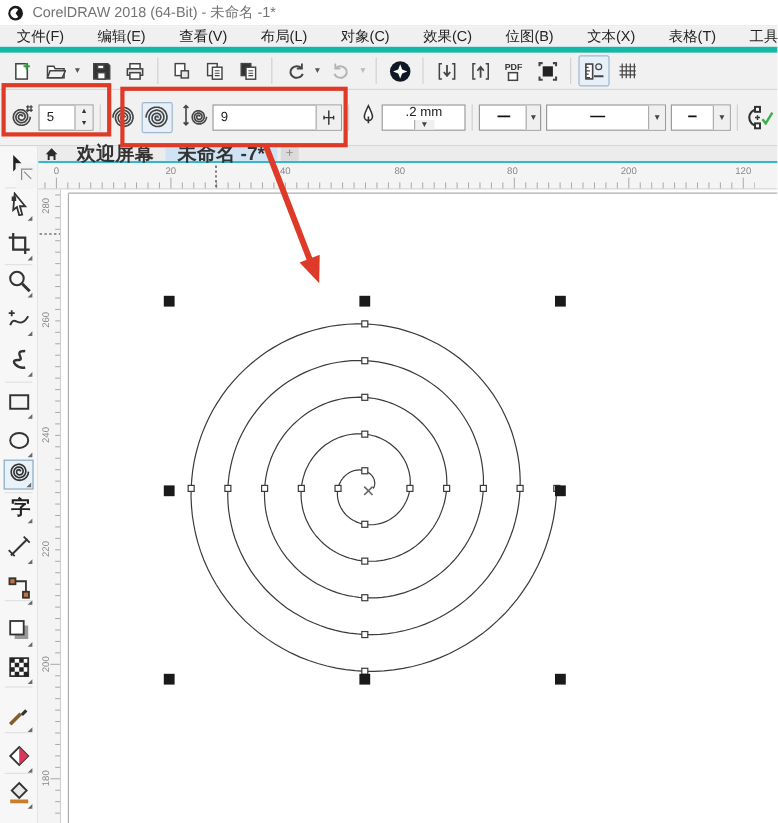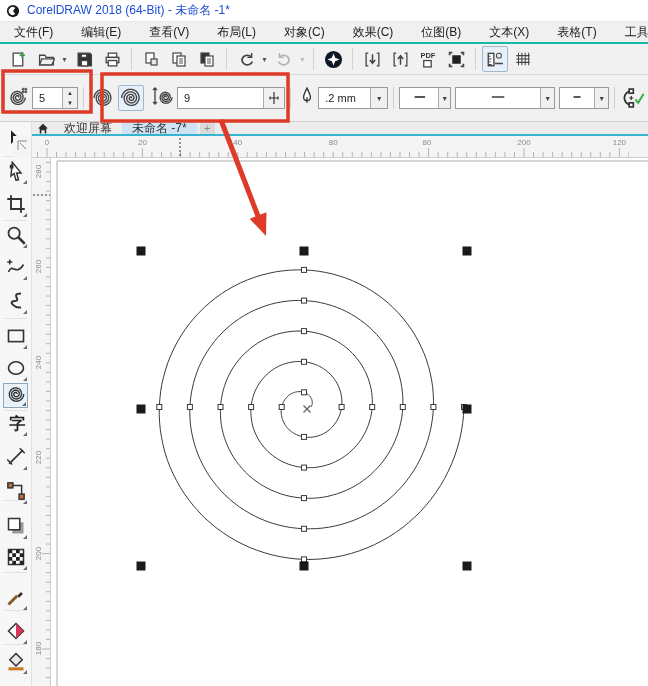--- a/index.html
+++ b/index.html
@@ -1,21 +1,21 @@
 <!DOCTYPE html>
 <html><head>
 <meta charset="utf-8">
 <style>
   html,body{margin:0;padding:0;}
   body{width:648px;height:686px;overflow:hidden;font-family:"Liberation Sans",sans-serif;background:#fff;}
   #app{position:relative;width:648px;height:686px;background:#fff;}
   .titlebar{height:22px;background:#ffffff;display:flex;align-items:center;padding-left:6px;border-bottom:1px solid #e8e8e8;box-sizing:border-box;}
   .titlebar .logo{width:14px;height:14px;margin-right:7px;}
-  .titlebar .title{font-size:12px;color:#1d4ed8;}
-  .menubar{height:22px;background:#f0f0f0;display:flex;align-items:center;border-bottom:2px solid #14b8a6;box-sizing:border-box;}
+  .titlebar .title{font-size:12px;color:#737373;}
+  .menubar{height:22px;background:#f0f0f0;display:flex;align-items:center;border-bottom:5px solid #14b8a6;box-sizing:border-box;}
   .menu-item{font-size:12px;color:#222;padding:0 14px;line-height:21px;white-space:nowrap;cursor:default;}
   .toolbar{height:31px;background:#f1f1f1;display:flex;align-items:center;border-bottom:1px solid #d9d9d9;box-sizing:border-box;padding-left:4px;}
   .propbar{height:47px;background:#f1f1f1;display:flex;align-items:center;border-bottom:1px solid #cfcfcf;box-sizing:border-box;padding-left:4px;}
   .tbtn{height:24px;min-width:24px;display:flex;align-items:center;justify-content:center;margin:0 1px;border:1px solid transparent;border-radius:2px;}
   .tbtn.pressed{border-color:#9fb8cc;background:#e7f0f8;}
   .tbtn svg{display:block;}
   .drop{width:11px;height:24px;display:flex;align-items:center;justify-content:center;color:#555;font-size:7px;margin-left:-1px;}
   .sep{width:1px;height:22px;background:#d2d2d2;margin:0 5px;}
   .combo{display:flex;align-items:center;height:22px;border:1px solid #9a9a9a;background:#fff;box-sizing:border-box;}
   .combo .val{font-size:11px;color:#222;padding:0 6px;white-space:nowrap;}
@@ -26,21 +26,21 @@
   .spin div{flex:1;display:flex;align-items:center;justify-content:center;font-size:6px;color:#333;}
   .workspace{display:flex;height:564px;}
   .toolbox{width:32px;background:#f7f7f7;border-right:1px solid #e0e0e0;box-sizing:border-box;position:relative;}
   .toolbox .tool{position:absolute;left:3px;width:25px;height:25px;display:flex;align-items:center;justify-content:center;}
   .toolbox .tool:after{content:"";position:absolute;right:1px;bottom:1px;border-left:4px solid transparent;border-bottom:4px solid #6a6a6a;}
   .toolbox .tool.selected{border:1px solid #8aa8c0;background:#eaf2f9;box-sizing:border-box;}
   .toolbox .tsep{position:absolute;left:4px;width:23px;height:1px;background:#e2e2e2;}
   .main{flex:1;display:flex;flex-direction:column;position:relative;}
   .tabbar{height:12px;background:#ececec;position:relative;}
   .tabbar .tabs{position:absolute;left:0;top:0;height:12px;display:flex;align-items:center;}
-  .tab{font-size:12px;color:#333;padding:0 10px;height:12px;display:flex;align-items:center;white-space:nowrap;}
+  .tab{font-size:16px;color:#333;padding:0 10px;height:12px;display:flex;align-items:center;white-space:nowrap;font-weight:bold;}
   .tab.active{background:#cfe3f5;}
   .newtab{width:15px;height:12px;background:#dadada;color:#8a8a8a;font-size:11px;display:flex;align-items:center;justify-content:center;margin-left:3px;}
   .cyanline{height:2px;background:#35b5d0;}
   .rulerrow{height:22px;background:#f4f4f4;border-bottom:1px solid #cfcfcf;position:relative;box-sizing:border-box;}
   .canvasrow{flex:1;display:flex;position:relative;}
   .vruler{width:19px;background:#f4f4f4;border-right:1px solid #cfcfcf;box-sizing:border-box;position:relative;overflow:hidden;}
   .canvas{flex:1;background:#ffffff;position:relative;overflow:hidden;}
   .rlabel{position:absolute;font-size:8px;color:#8a8a8a;}
   .overlay{position:absolute;left:0;top:0;pointer-events:none;}
 </style>
@@ -250,21 +250,21 @@
               <path d="M8 2v12M4 8h8M4 6.5v3M12 6.5v3" stroke="#333" stroke-width="1.2"></path>
             </svg>
           </div>
         </div>
       </div>
       <div class="sep"></div>
       <span style="margin: 0px 2px;"><svg width="18" height="20" viewBox="0 0 16 16" fill="none" stroke="#444" stroke-width="1.2">
           <path d="M8 1c-2 4-3 6-3 8a3 3 0 0 0 6 0c0-2-1-4-3-8z" fill="#fff" stroke="#333"></path>
           <path d="M8 9v5" stroke="#333"></path>
         </svg></span>
-      <div class="combo" style="width: 76px;">
+      <div class="combo" style="width: 76px; flex-direction: column;">
         <span class="val" style="flex: 1 1 0%;">.2 mm</span>
         <span class="cbtn">▼</span>
       </div>
       <div class="sep"></div>
       <div class="combo" style="width: 52px;">
         <span class="val" style="flex: 1 1 0%;"><svg width="26" height="14" viewBox="0 0 16 16" fill="none" stroke="#444" stroke-width="1.2">
             <path d="M3 8h12" stroke="#111" stroke-width="1.6"></path>
           </svg></span>
         <span class="cbtn">▼</span>
       </div>

